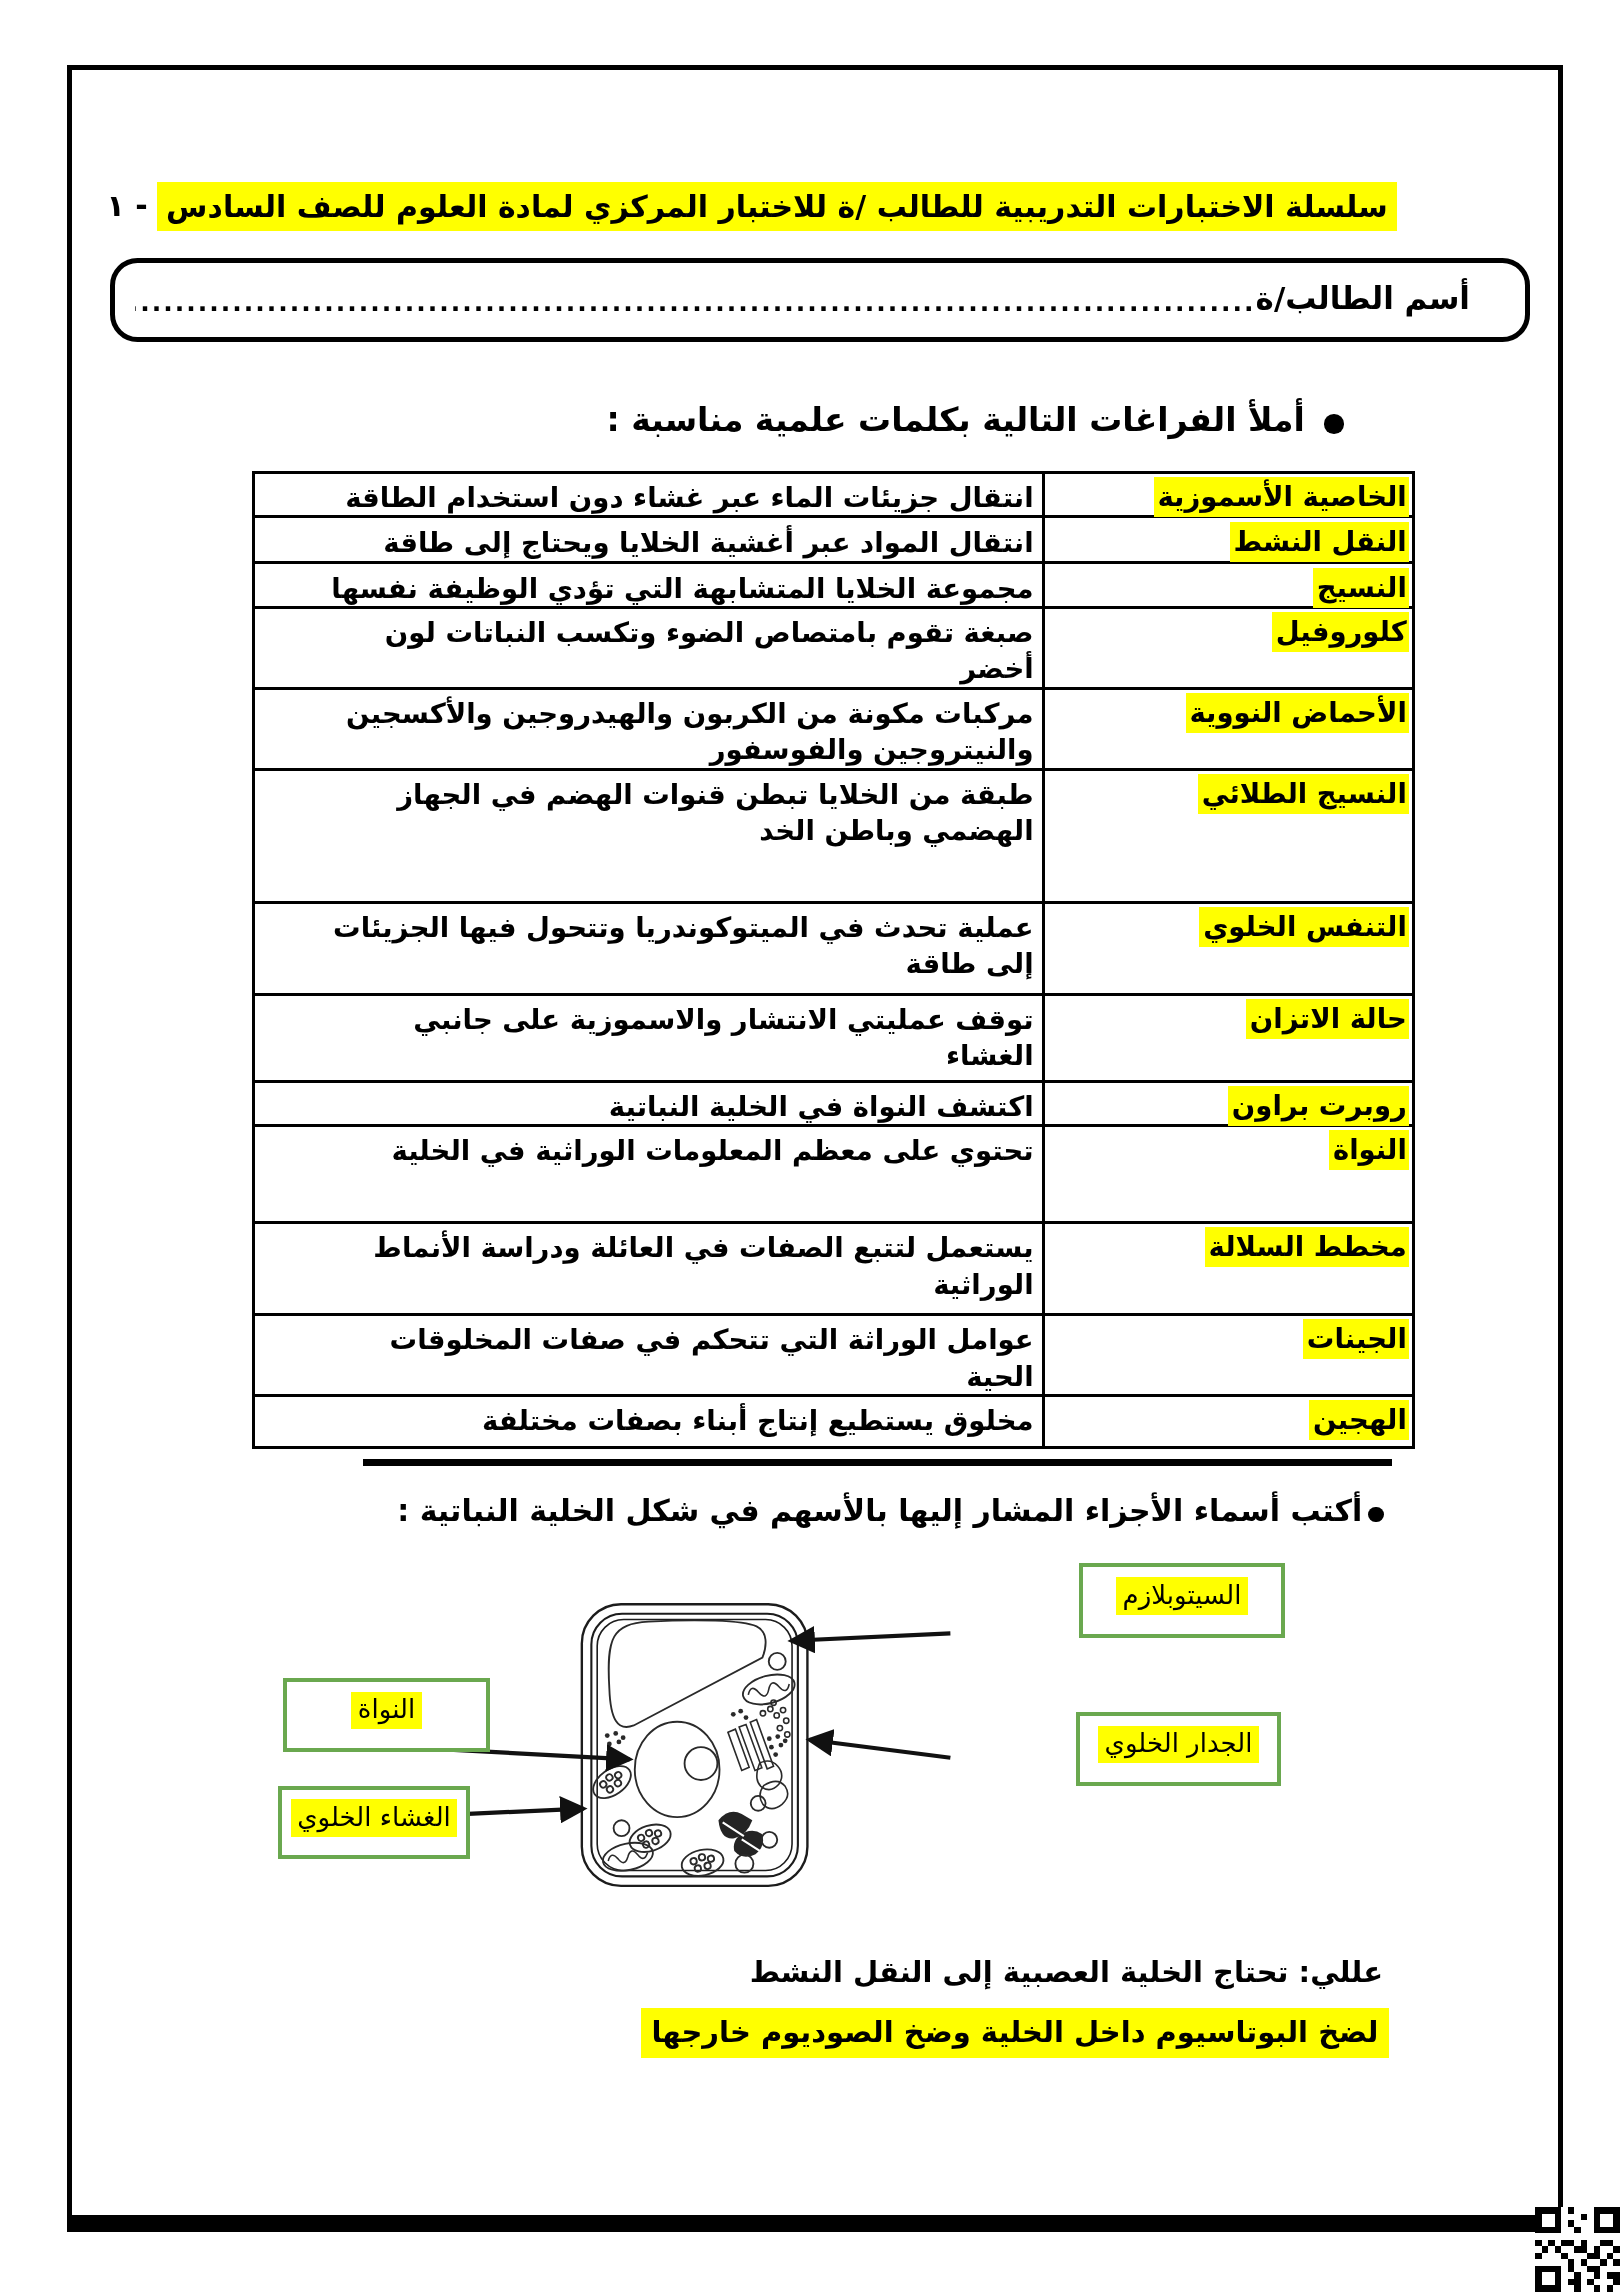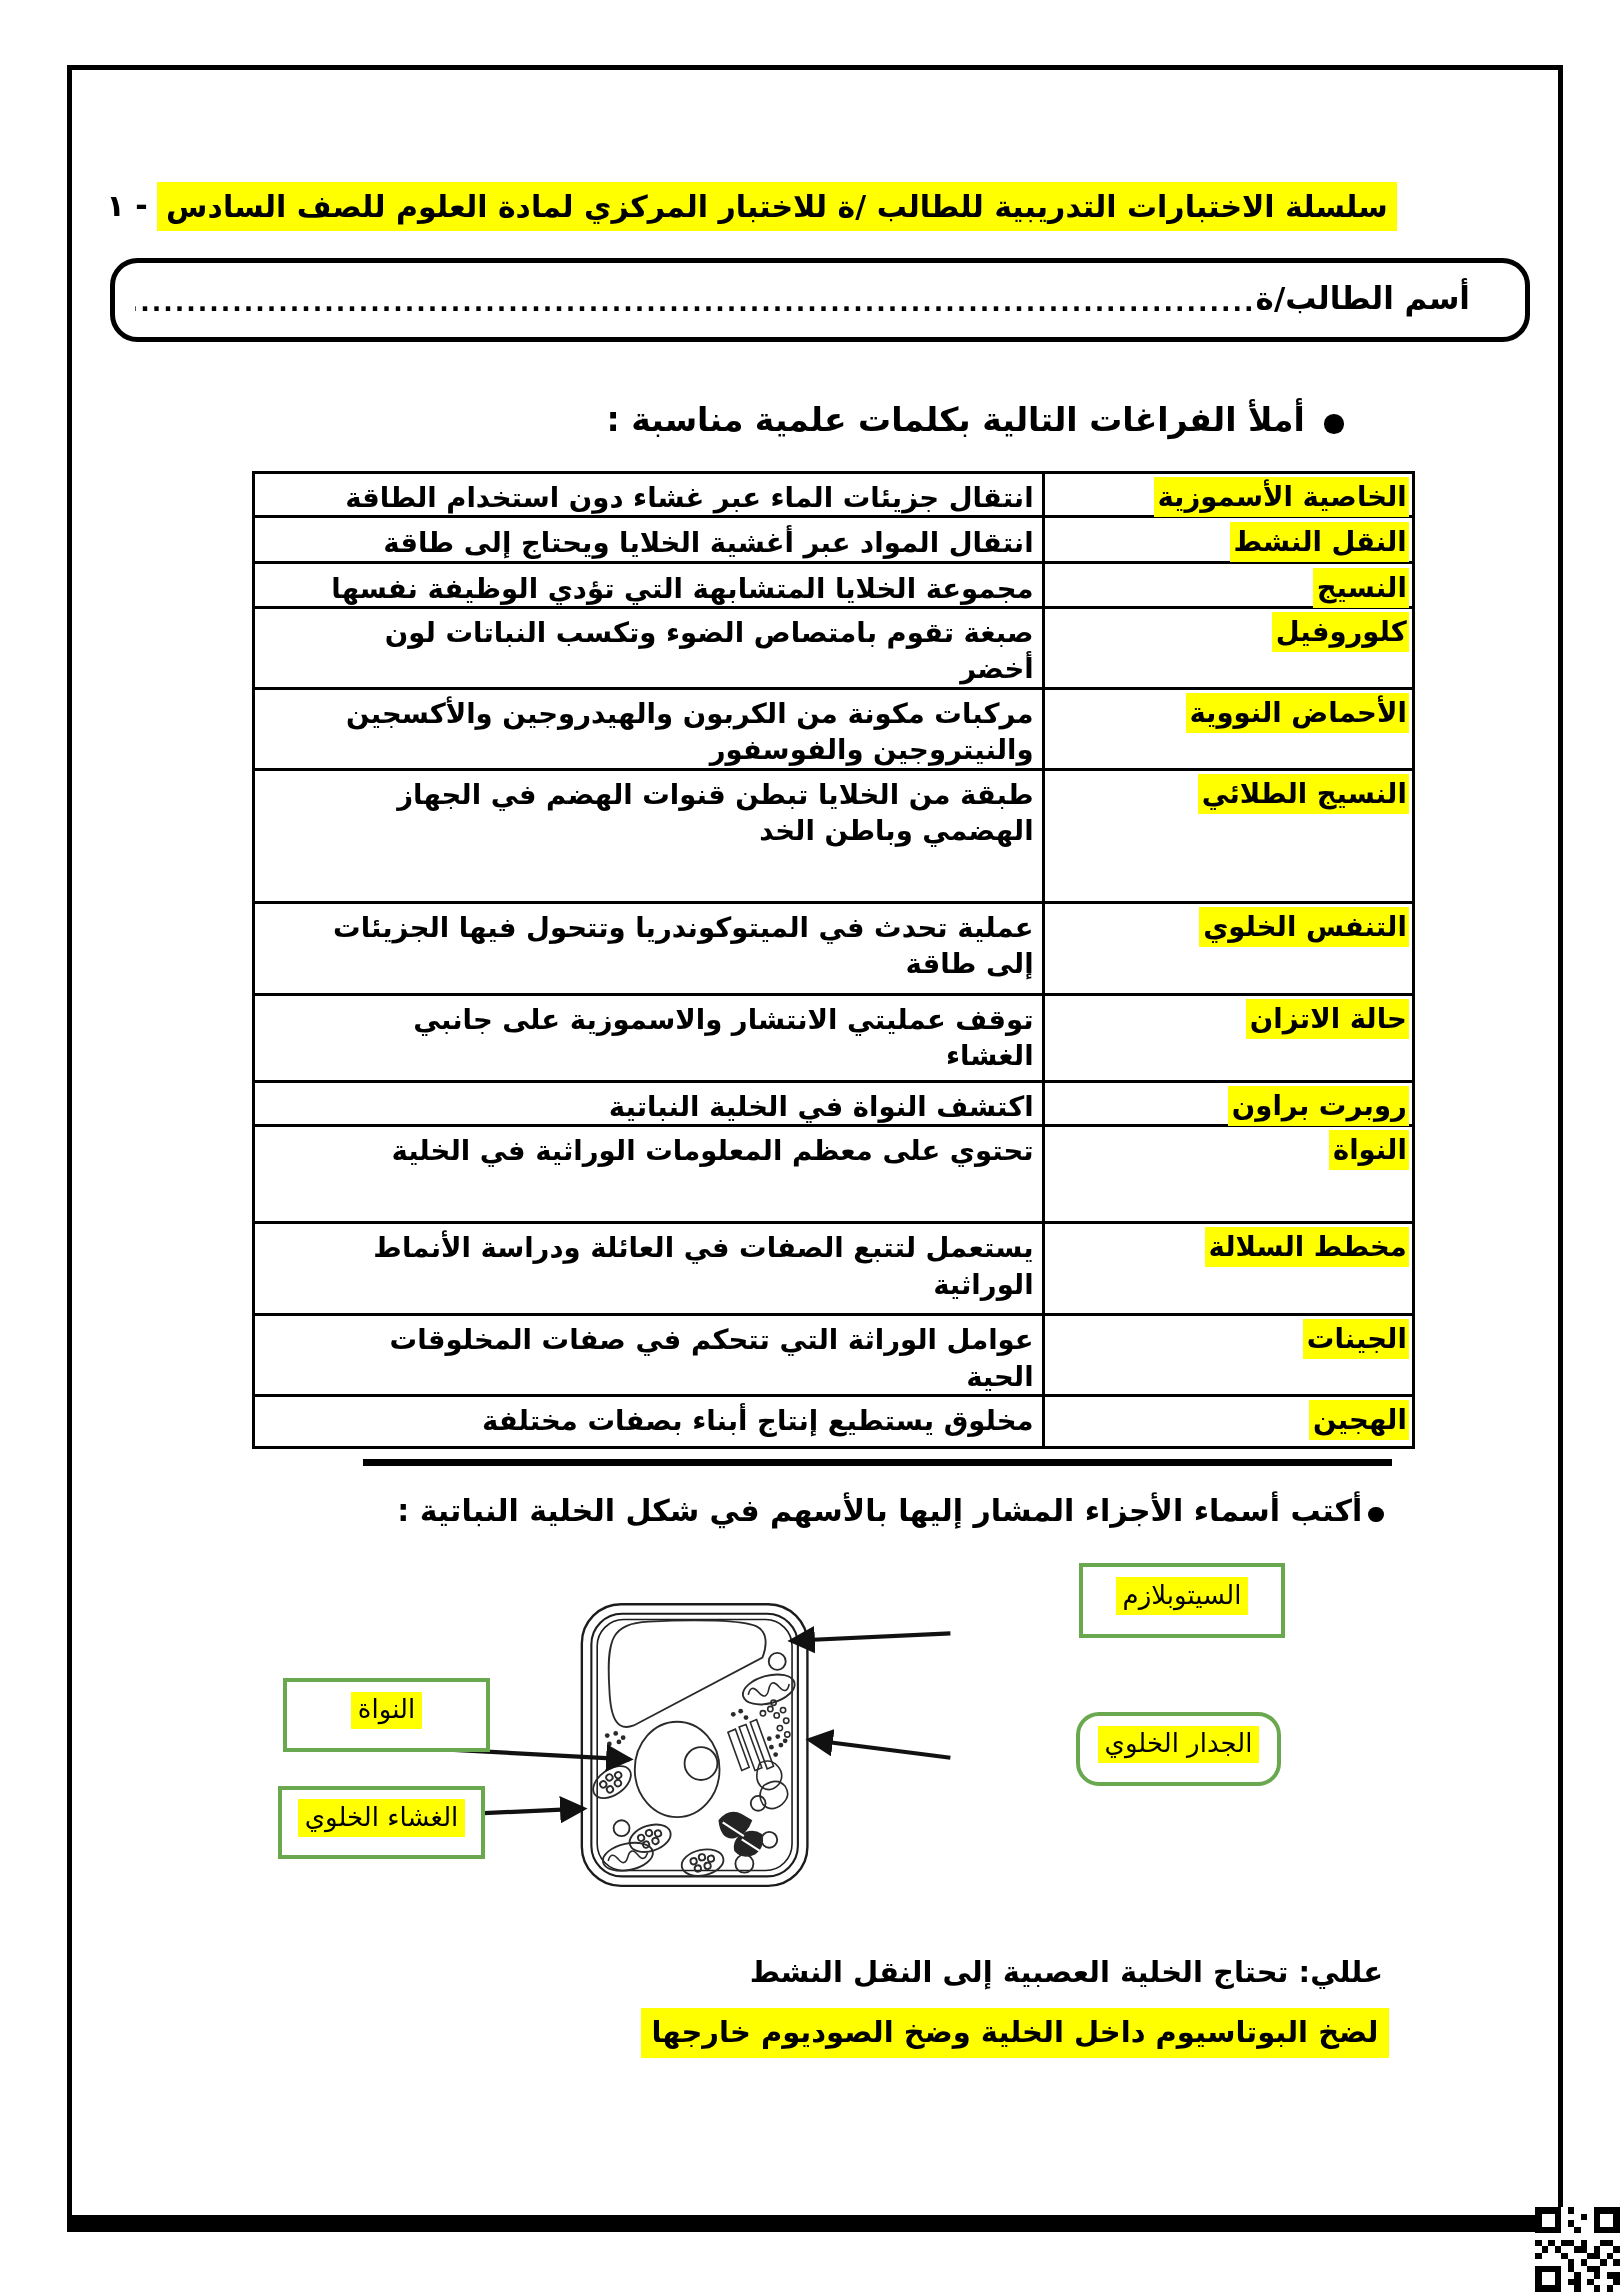--- a/index.html
+++ b/index.html
@@ -51,23 +51,23 @@
   
   .divider{left:363px;top:1459px;width:1029px;height:7.2px;background:#000;}
 
   
   .dlabel{
     box-sizing:border-box;border:4.6px solid var(--green,#6aa84f);background:#fff;
     display:flex;align-items:center;justify-content:center;padding-bottom:9.2px;
   }
   .dlabel .hl{background:var(--hl,#ffff00);font-size:26px;font-weight:400;padding:2.6px 6.5px 5.2px 6.5px;white-space:nowrap;}
   .lb-cyt{left:1079px;top:1563px;width:206px;height:75px;}
-  .lb-wall{left:1076px;top:1712px;width:205px;height:74px;border-radius:23px;}
+  .lb-wall{left:1076px;top:1712px;width:205px;height:74px;}
   .lb-nuc{left:283px;top:1678px;width:207px;height:74px;}
-  .lb-mem{left:278px;top:1786px;width:207px;height:73px;}
+  .lb-mem{left:278px;top:1786px;width:192px;height:73px;}
 
   
   .question{top:1955px;right:240px;font-size:29px;font-weight:700;white-space:nowrap;}
   .answer{top:2008px;right:234px;font-size:29px;font-weight:700;white-space:nowrap;
           background:var(--hl,#ffff00);padding:6.5px 10.5px 9.2px 10.5px;}
 
   svg{display:block;}
   .qr{left:1535px;top:2207px;}
 </style>
 </head>

